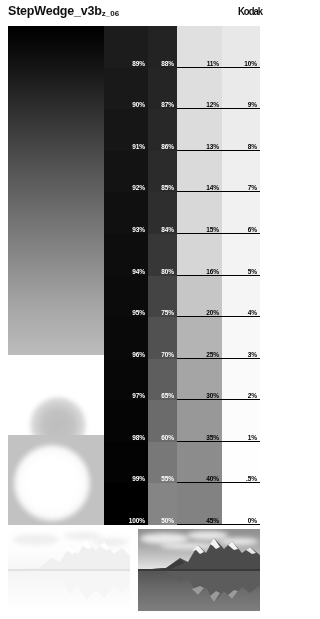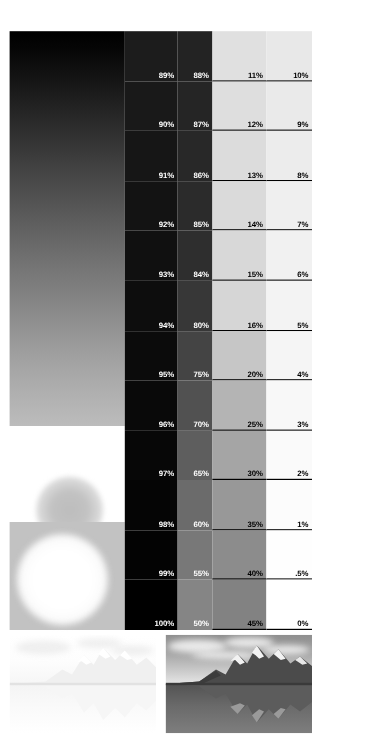--- a/index.html
+++ b/index.html
@@ -142,20 +142,24 @@
     position:absolute;left:0;top:49%;width:100%;height:2px;
   }
   .hk .shoreline{background:#e2e2e2;}
   .nm .shoreline{background:#3a3a3a;}
 </style>
 </head>
 <body>
 
 <div class="page">
 
+  <div class="header">
+    <div class="title"><span>StepWedge_v3b</span><span class="sub">z_06</span></div>
+    <div class="brand">Kodak</div>
+  </div>
 
   <div class="wedge">
 
     <div class="ramp"></div>
     <div class="ramp-white"></div>
     <div class="blur-dark"></div>
     <div class="gray-patch"></div>
     <div class="blur-light"></div>
 
     <div class="cols">

